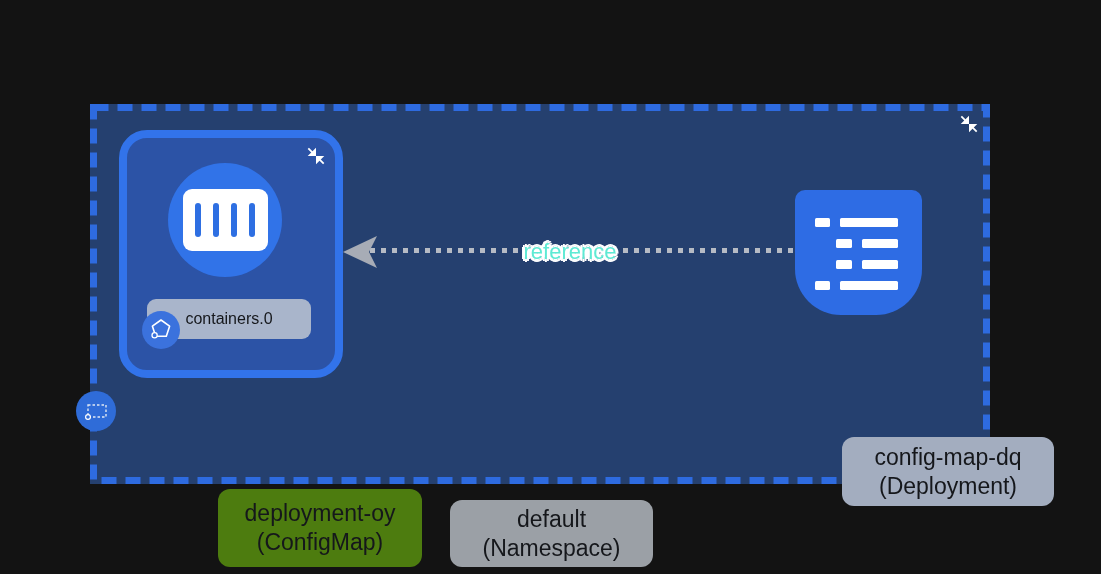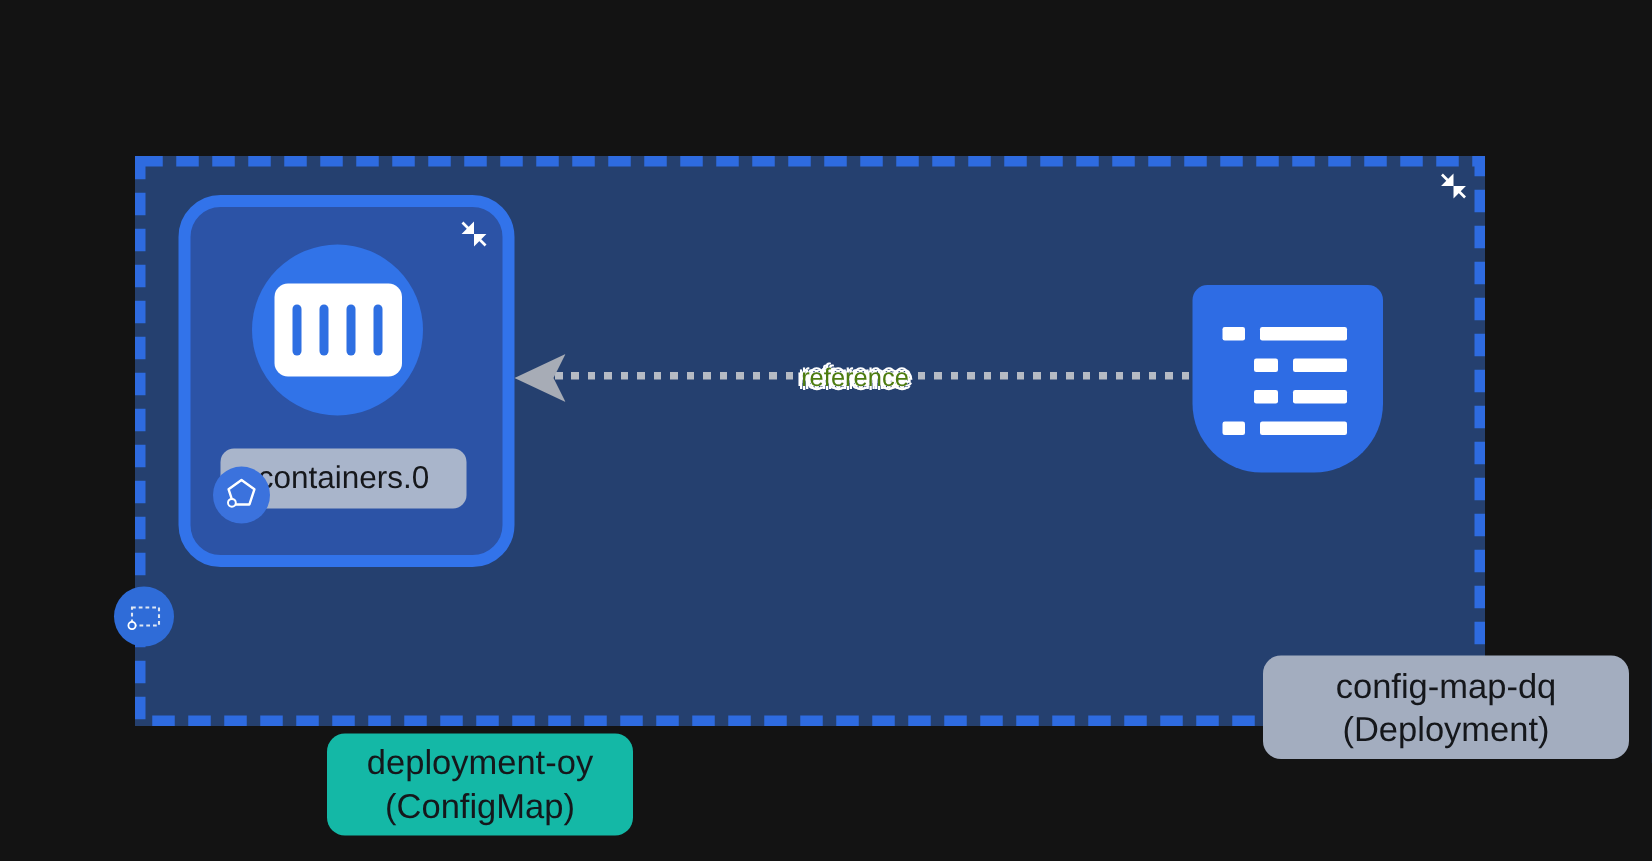--- a/index.html
+++ b/index.html
@@ -44,29 +44,29 @@
 
   .pill{
     position:absolute;display:flex;flex-direction:column;
     align-items:center;justify-content:center;
     color:#15171B;text-align:center;border-radius:10px;
   }
   .pill span{display:block;white-space:nowrap;}
 
   .containers-label{
     left:20px;top:161px;width:164px;height:40px;
-    background:#A9B5CB;font-size:21px;border-radius:9px;
+    background:#A9B5CB;font-size:16px;border-radius:9px;
   }
 
   .deployment-label{
-    left:128px;top:385px;width:204px;height:68px;
-    background:#14b8a6;font-size:23px;line-height:29px;border-radius:12px;text-align:center;
+    left:128px;top:385px;width:204px;height:78px;
+    background:#4d7c0f;font-size:23px;line-height:29px;border-radius:12px;text-align:center;
   }
   .configmap-label{
-    left:752px;top:333px;width:244px;height:69px;
+    left:752px;top:333px;width:212px;height:69px;
     background:#A3ADBF;font-size:23px;line-height:29px;border-radius:12px;
   }
   .namespace-label{
     position:absolute;left:450px;top:500px;width:203px;height:67px;
     background:#9BA0A6;font-size:23px;line-height:29px;border-radius:12px;
     display:flex;flex-direction:column;align-items:center;justify-content:center;
     color:#15171B;text-align:center;
   }
 
   
@@ -85,21 +85,21 @@
   .cm-bar{position:absolute;height:9px;background:#ffffff;border-radius:1.5px;}
 
   
   .edge-line{
     position:absolute;left:370px;top:248px;width:425px;height:5px;
     background:repeating-linear-gradient(to right,#B6BBC4 0 5px,transparent 5px 11px);
   }
   .edge-arrowhead{position:absolute;left:343px;top:236px;width:34px;height:32px;}
   .edge-label{
     position:absolute;left:570px;top:252px;transform:translate(-50%,-50%);
-    font-size:17px;font-weight:500;color:#4d7c0f;white-space:nowrap;cursor:pointer;
+    font-size:22px;font-weight:500;color:#5eead4;white-space:nowrap;cursor:pointer;
     text-shadow:
       -3px 0 0 #fff, 3px 0 0 #fff, 0 -3px 0 #fff, 0 3px 0 #fff,
       -2px -2px 0 #fff, 2px -2px 0 #fff, -2px 2px 0 #fff, 2px 2px 0 #fff;
   }
 </style>
 </head>
 <body>
 
 <div class="stage">
 
@@ -182,14 +182,18 @@
       <span>(Deployment)</span>
     </div>
   </div>
 
   <div class="edge-line"></div>
   <svg class="edge-arrowhead" width="34" height="32" viewBox="0 0 34 32">
     <polygon points="0,16 34,0 26,16 34,32" fill="#A7ACB6"></polygon>
   </svg>
   <div class="edge-label">reference</div>
 
+  <div class="namespace-label">
+    <span>default</span>
+    <span>(Namespace)</span>
+  </div>
 
 </div>
 
 </body></html>

